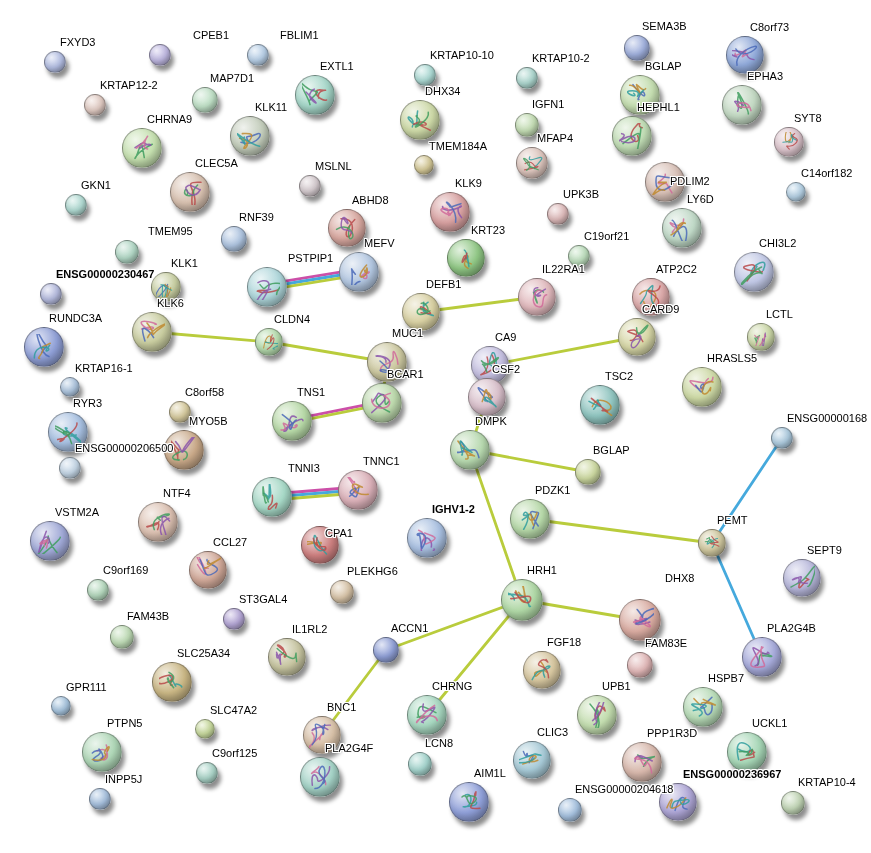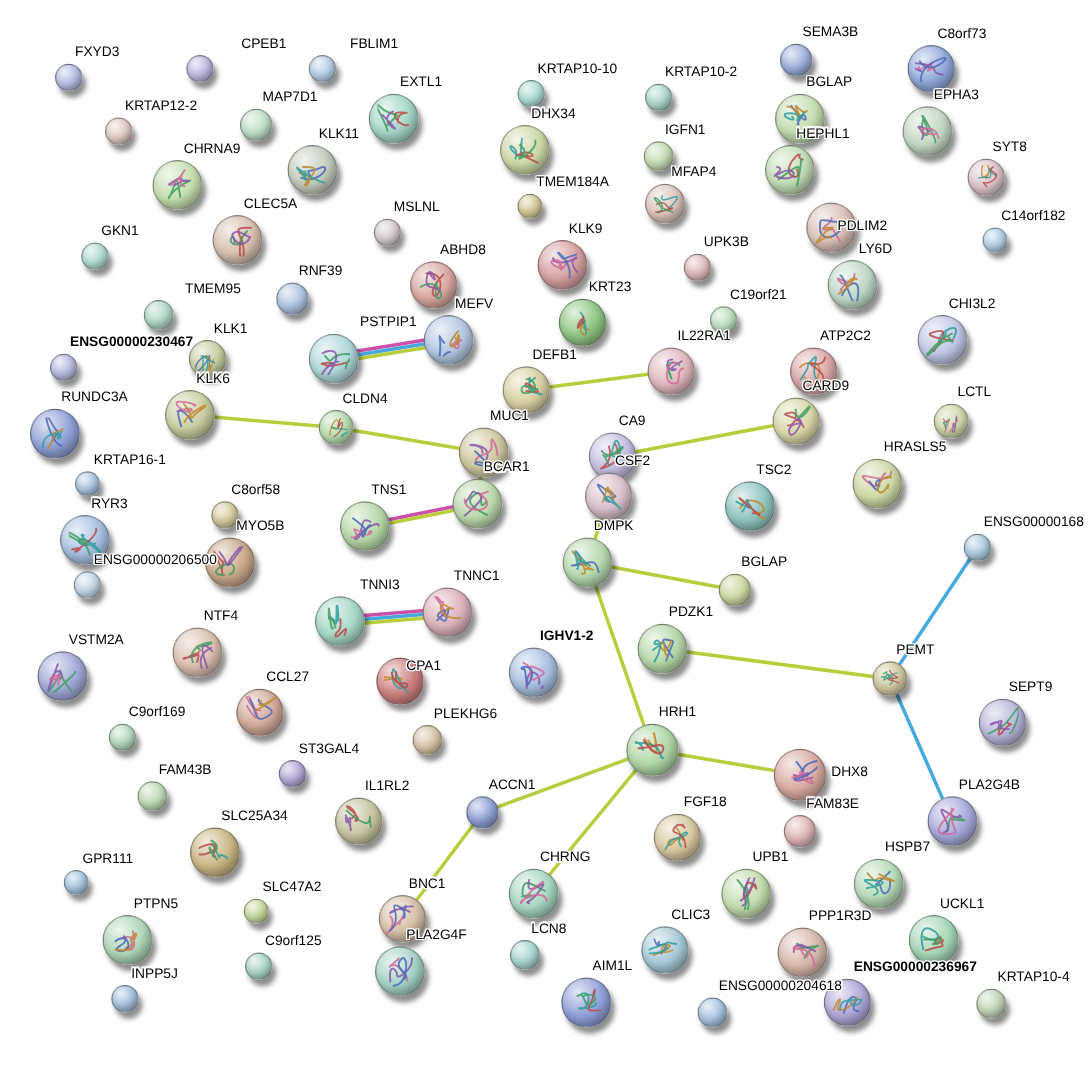--- a/index.html
+++ b/index.html
@@ -494,21 +494,21 @@
       </svg>
     </div>
     <div class="label" style="left: 527px; top: 564px;">HRH1</div>
     <div class="node" title="DHX8" style="left: 619px; top: 599px; width: 42px; height: 42px; background: radial-gradient(circle at 33% 28%, rgb(245, 234, 231) 0%, rgb(216, 170, 160) 52%, rgb(134, 105, 99) 100%);">
       <svg viewBox="0 0 40 40">
         <path d="M34,23 C18,28 4,27 21,20 S27,26 13,20" fill="none" stroke="#8a55aa" stroke-width="2.3" stroke-linecap="round" opacity="0.85"></path>
         <path d="M11,23 C34,19 13,10 30,24 S10,22 23,14" fill="none" stroke="#d06a9a" stroke-width="2.3" stroke-linecap="round" opacity="0.85"></path>
         <path d="M16,5 C33,26 13,12 35,5 S35,20 15,25" fill="none" stroke="#4a6ab8" stroke-width="2.3" stroke-linecap="round" opacity="0.85"></path>
       </svg>
     </div>
-    <div class="label" style="left: 645px; top: 612px; padding-left: 20px;">DHX8</div>
+    <div class="label" style="left: 645px; top: 572px; padding-left: 20px;">DHX8</div>
     <div class="node" title="ST3GAL4" style="left: 223px; top: 608px; width: 22px; height: 22px; background: radial-gradient(circle at 33% 28%, rgb(237, 233, 245) 0%, rgb(182, 168, 216) 52%, rgb(113, 104, 134) 100%);"></div>
     <div class="label" style="left: 239px; top: 593px;">ST3GAL4</div>
     <div class="node" title="FAM43B" style="left: 110px; top: 625px; width: 24px; height: 24px; background: radial-gradient(circle at 33% 28%, rgb(239, 246, 237) 0%, rgb(191, 220, 182) 52%, rgb(118, 136, 113) 100%);"></div>
     <div class="label" style="left: 127px; top: 610px;">FAM43B</div>
     <div class="node" title="IL1RL2" style="left: 268px; top: 638px; width: 38px; height: 38px; background: radial-gradient(circle at 33% 28%, rgb(241, 240, 231) 0%, rgb(198, 196, 160) 52%, rgb(123, 122, 99) 100%);">
       <svg viewBox="0 0 40 40">
         <path d="M18,16 C11,25 29,20 11,7 S27,7 12,17" fill="none" stroke="#b84a4a" stroke-width="2.3" stroke-linecap="round" opacity="0.85"></path>
         <path d="M5,7 C10,12 32,30 34,20 S34,14 36,28" fill="none" stroke="#3f9e5f" stroke-width="2.3" stroke-linecap="round" opacity="0.85"></path>
         <path d="M4,16 C5,34 11,5 10,21 S15,37 4,13" fill="none" stroke="#8a55aa" stroke-width="2.3" stroke-linecap="round" opacity="0.85"></path>
       </svg>

